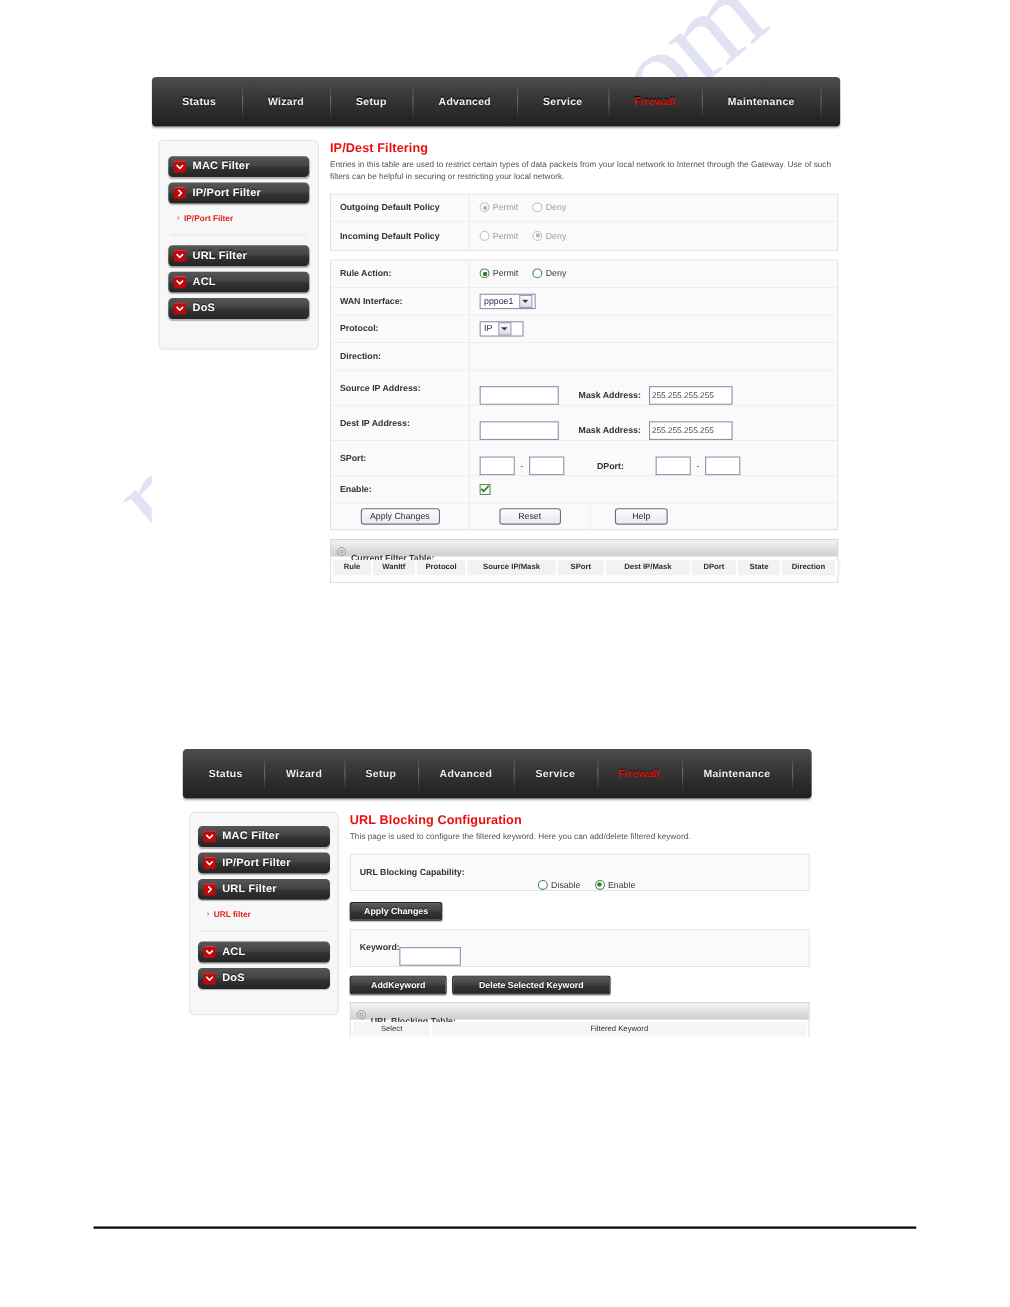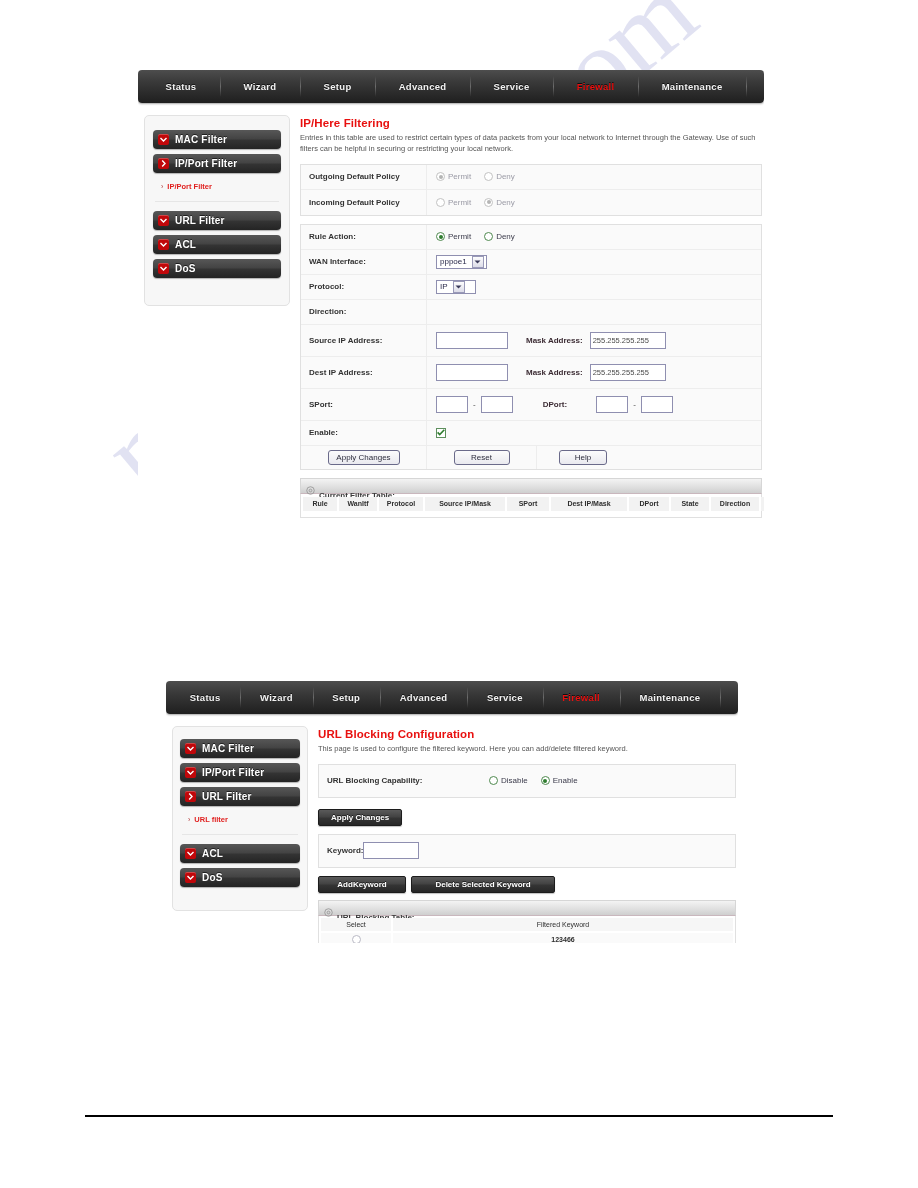--- a/index.html
+++ b/index.html
@@ -34,21 +34,21 @@
     position:absolute;
     background:#ffffff;
     z-index:2;
     overflow:hidden;
   }
   #panel-one { left:138px; top:70px; width:626px; height:478px; }
   #panel-two { left:166px; top:681px; width:572px; height:262px; }
 
   
   .navbar {
-    height:33px;
+    height:45px;
     background:linear-gradient(to bottom,#4d4d4d 0%,#3a3a3a 35%,#2b2b2b 70%,#1f1f1f 100%);
     border-radius:4px;
     display:flex;
     align-items:stretch;
     padding:0 4px;
     box-shadow:0 1px 2px rgba(0,0,0,.35);
   }
   .nav-item {
     flex:1 1 auto;
     display:flex; align-items:center; justify-content:center;
@@ -139,21 +139,21 @@
     margin-bottom:8px;
   }
   .frow {
     display:flex;
     align-items:center;
     min-height:25px;
     border-bottom:1px solid #ededed;
     background:#fafafa;
   }
   .frow:last-child { border-bottom:none; }
-  .frow.tall { min-height:32px; }
+  .frow.tall { min-height:32px;align-items:flex-end; }
   .fl {
     flex:0 0 126px;
     font-size:8px; color:#333333; font-weight:bold;
     padding-left:8px;
     border-right:1px solid #ededed;
     align-self:stretch;
     display:flex; align-items:center;
   }
   .fv {
     flex:1 1 auto;
@@ -393,21 +393,21 @@
         <span class="menu-ico">
           <svg width="7" height="5" viewBox="0 0 7 5">
               <path d="M0.5 1 L3.5 4 L6.5 1" fill="none" stroke="#ffffff" stroke-width="1.4"></path>
             </svg>
         </span>
         <span class="menu-label">DoS</span>
       </div>
     </div>
 
     <div class="content">
-      <div class="page-title">IP/Here Filtering</div>
+      <div class="page-title">IP/Dest Filtering</div>
       <div class="page-desc">Entries in this table are used to restrict certain types of data packets from your local network to Internet through the Gateway. Use of such filters can be helpful in securing or restricting your local network.</div>
 
       <div class="form-block">
         <div class="frow">
           <div class="fl">Outgoing Default Policy</div>
           <div class="fv">
             <div class="radio-grp">
               <span class="rb dim on"></span>
               <span class="rb-txt dim">Permit</span>
               <span class="rb dim"></span>

